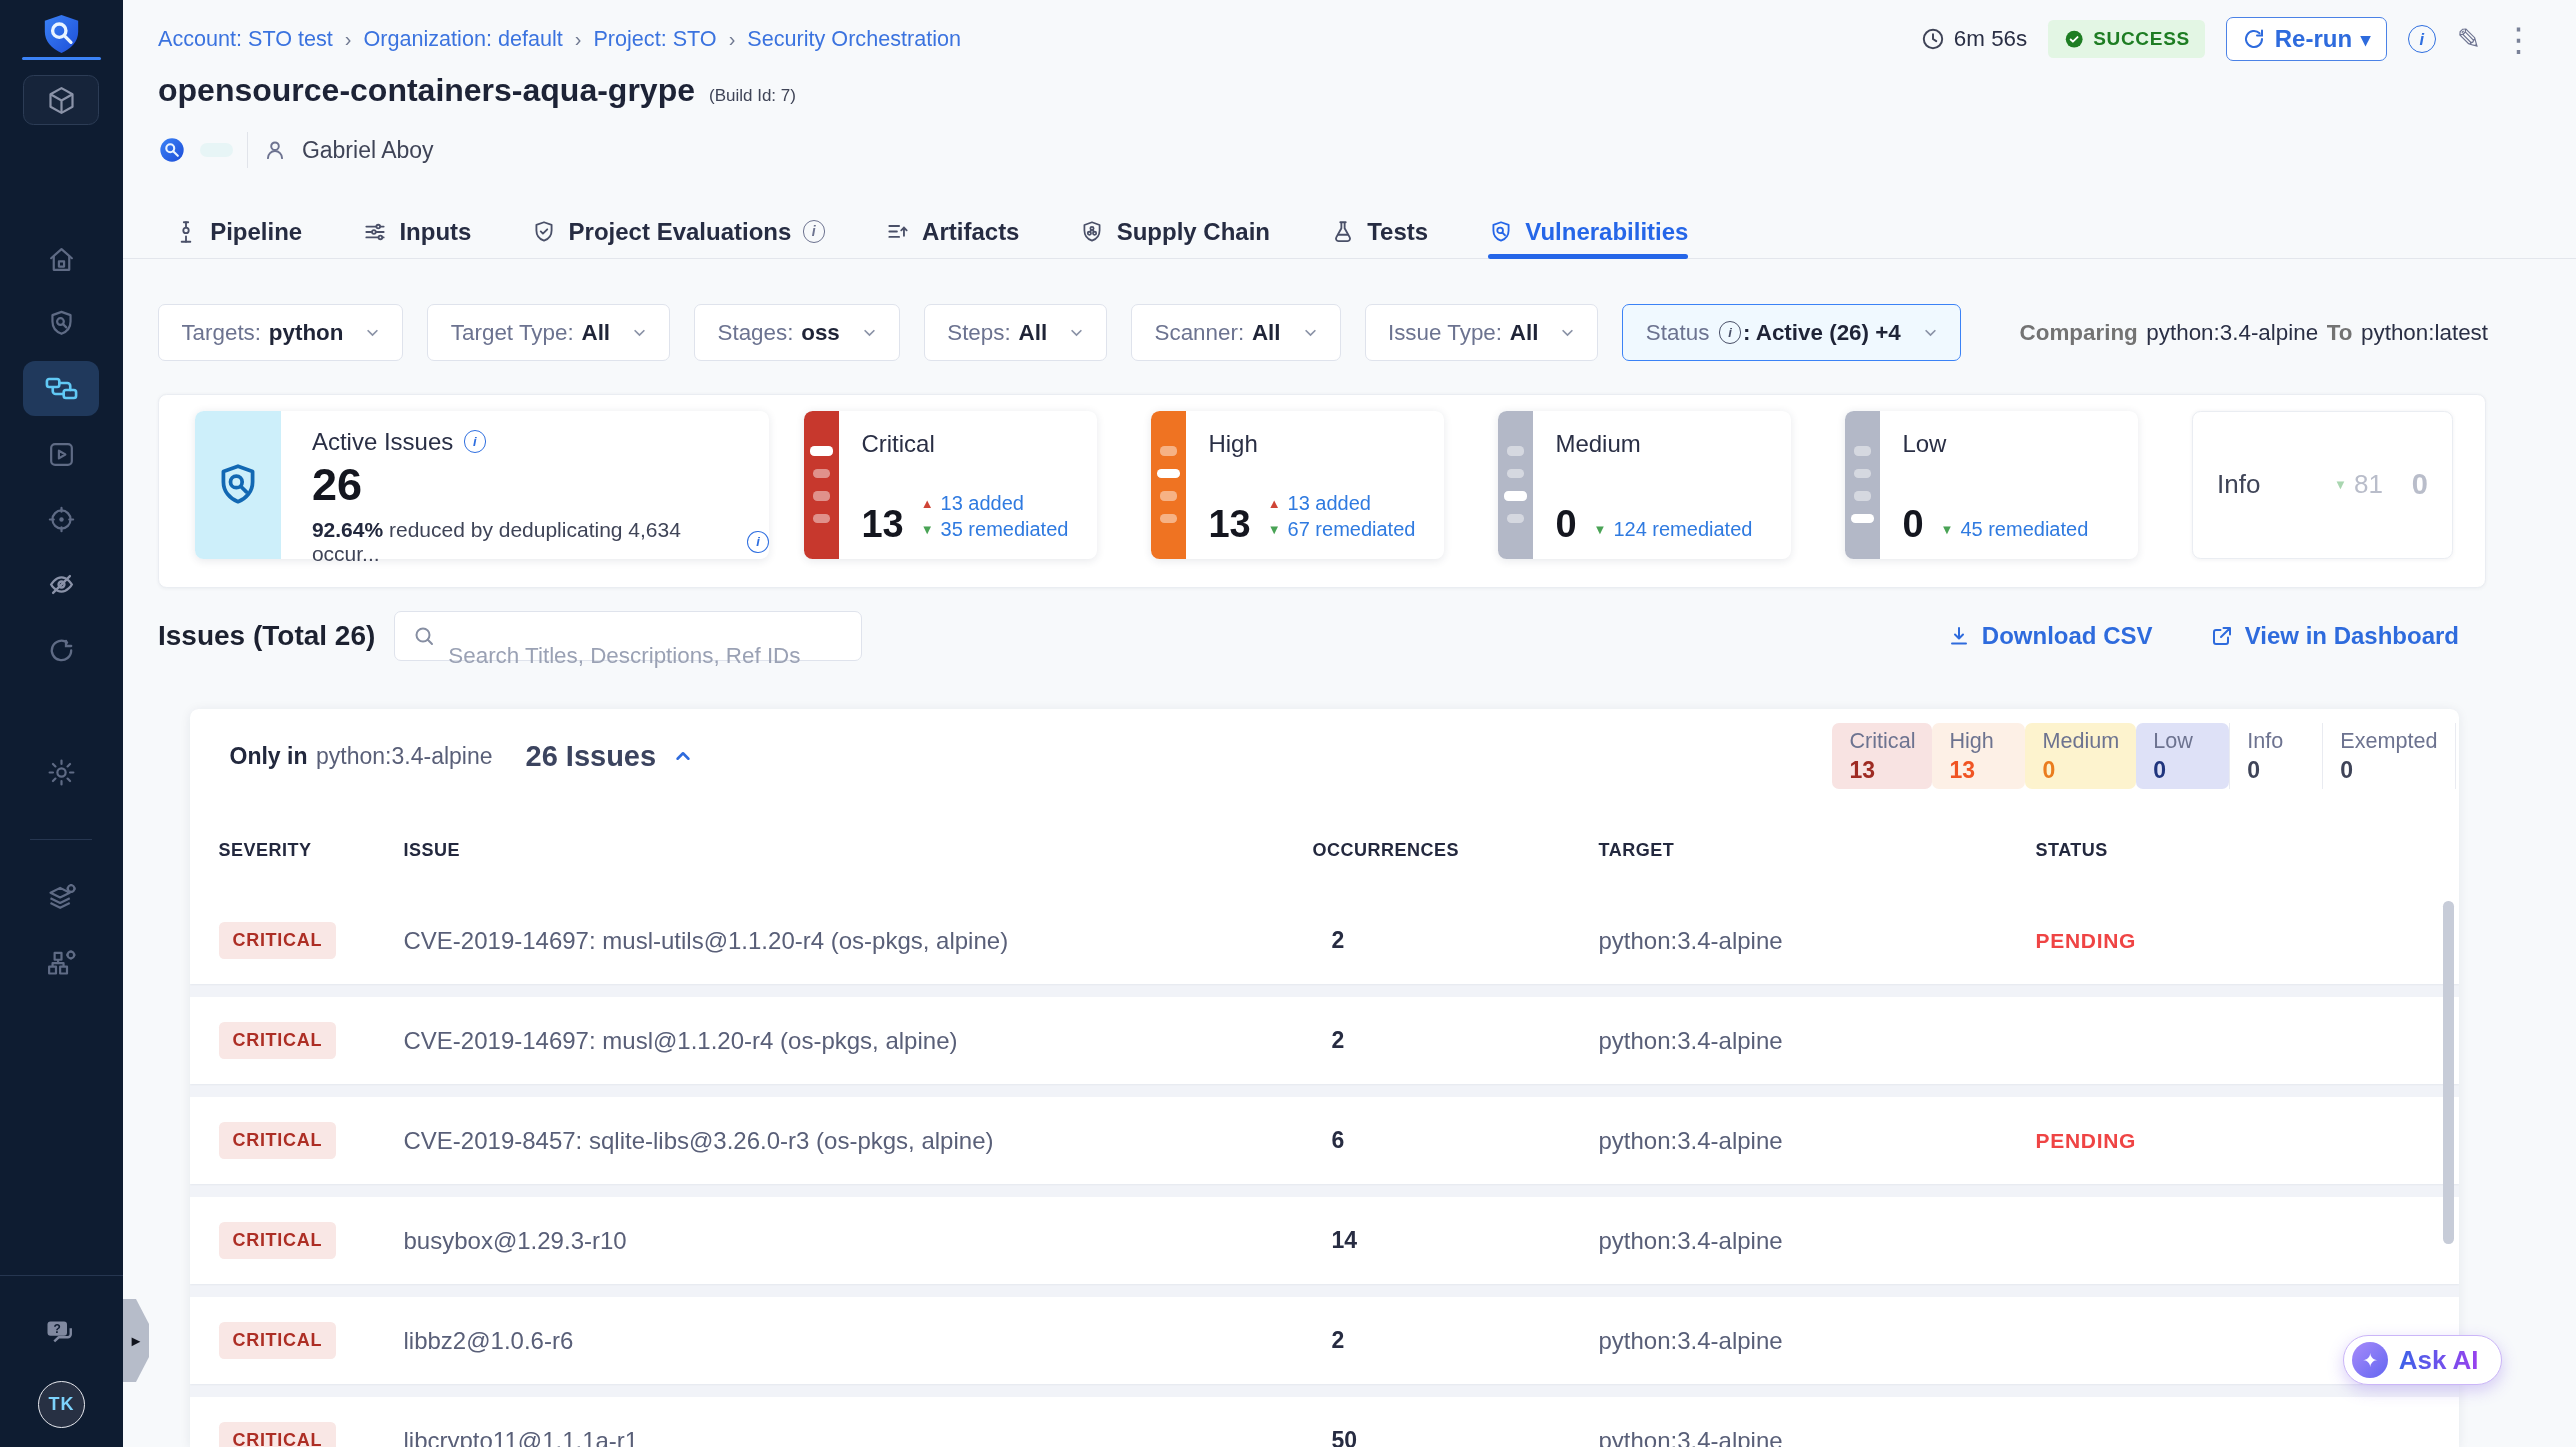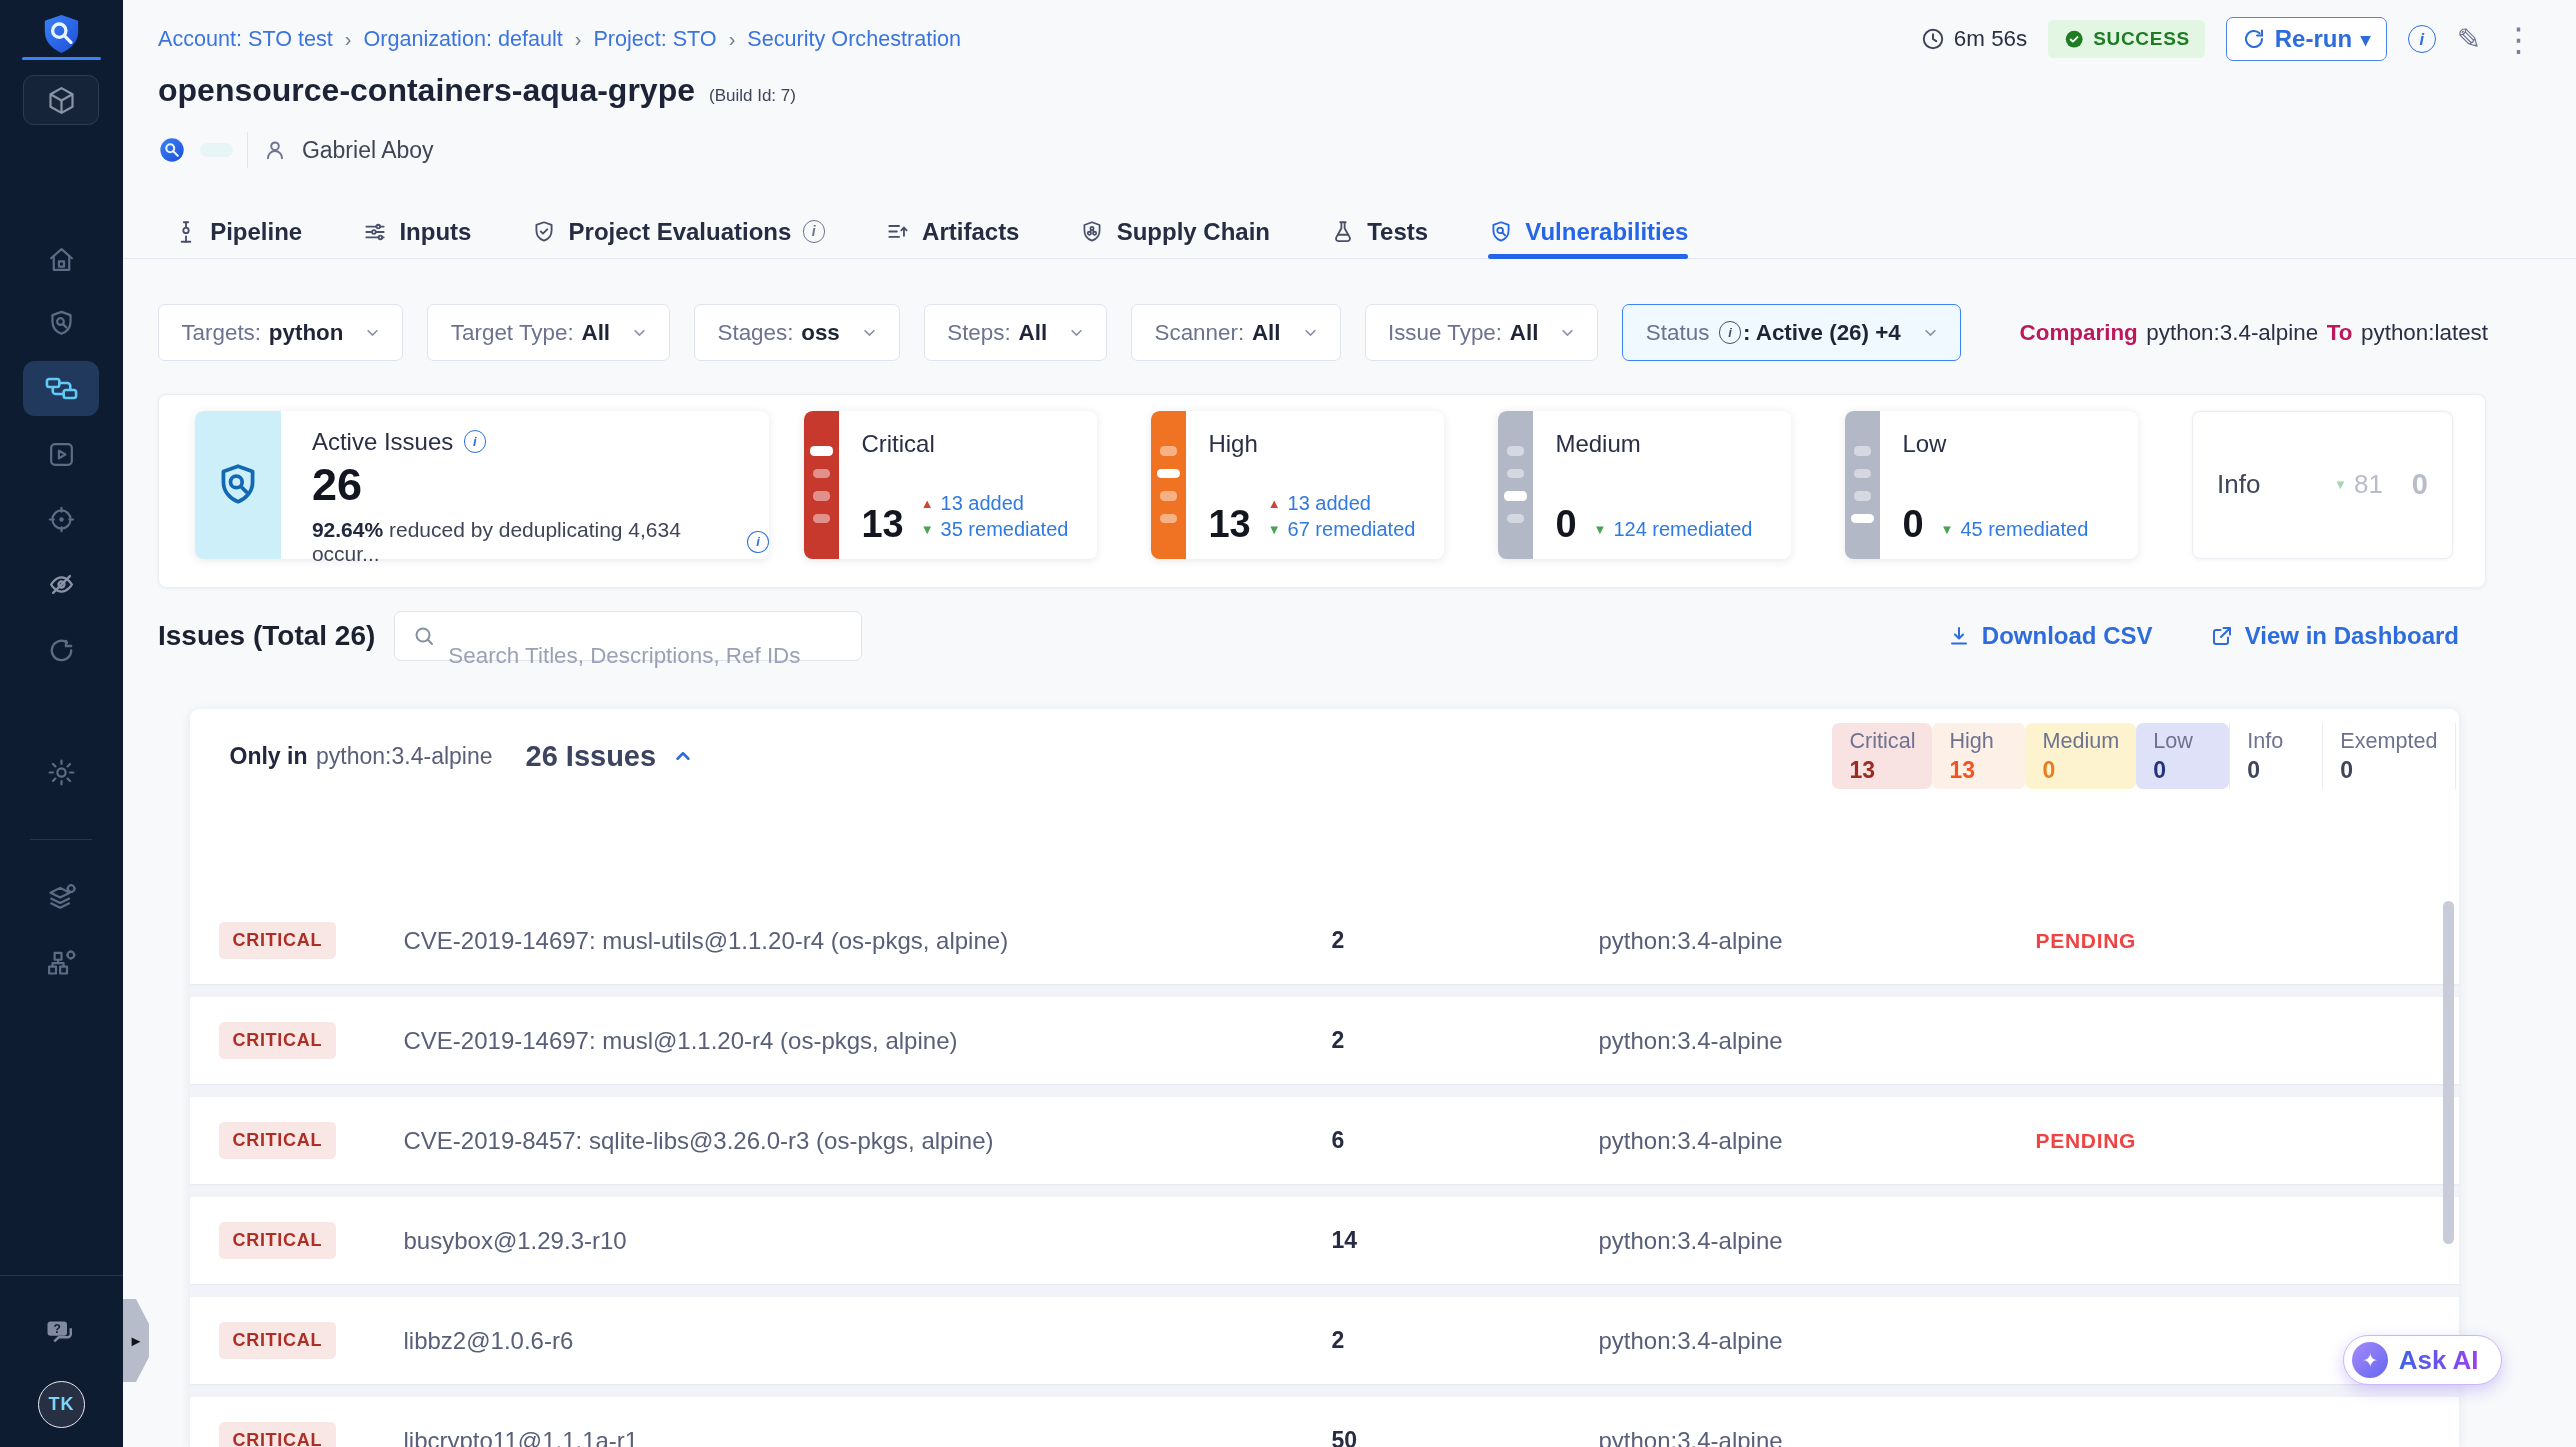--- a/index.html
+++ b/index.html
@@ -51,21 +51,21 @@
 
   
   .filters-row { position:absolute; left:35px; right:88px; top:304px; display:flex; align-items:center; gap:24px; }
   .pill { display:flex; align-items:center; height:57px; background:#fff; border:0.9px solid #dfe3ec; border-radius:7px; padding:0 19px 0 22.4px; font-size:22.4px; cursor:pointer; }
   .pill-label { color:#6c7390; margin-right:7.8px; }
   .pill-value { color:#1f2437; font-weight:bold; }
   .pill .chev { margin-left:19px; color:#8a92a6; display:flex; }
   .pill.status { border:1.7px solid #3b82f6; background:#f0f9ff; }
   .pill.status .info-i { width:22.4px; height:22.4px; border-color:#4a5068; color:#4a5068; font-size:13px; margin:0 1.7px; }
   .comparing { margin-left:auto; font-size:22.4px; color:#2a2f45; display:flex; gap:8.6px; align-items:center; }
-  .comparing .b { font-weight:bold; color:#be185d;text-align:right; }
+  .comparing .b { font-weight:bold; color:#737373;text-align:right; }
 
   
   .cards-panel { position:absolute; left:35px; top:394px; width:2328px; height:194px; background:#fff; border:0.9px solid #eaedf2; border-radius:8.6px; box-shadow:0 0.9px 3.5px rgba(25,35,60,.05); }
   .card { position:absolute; top:15.5px; height:148px; background:#fff; border-radius:8.6px; box-shadow:0 1.7px 8.6px rgba(30,40,70,.10); display:flex; }
   .card-active { left:36px; width:574px; }
   .ai-iconbox { width:89px; border-radius:8.6px 0 0 8.6px; background:#cdeffa; display:flex; align-items:center; justify-content:center; }
   .ai-content { padding:17px 0 0 31px; }
   .ai-title { display:flex; align-items:center; gap:10.4px; font-size:24px; color:#2a2f45; }
   .ai-count { font-size:45px; font-weight:bold; color:#14161f; margin-top:3.5px; }
   .ai-dedup { display:flex; align-items:center; gap:8.6px; margin-top:7px; font-size:21px; color:#3f4457; }
@@ -645,20 +645,27 @@
             <span class="cl">Info</span>
             <span class="cv">0</span>
           </div>
           <div class="chip chip-5">
             <span class="cl">Exempted</span>
             <span class="cv">0</span>
           </div>
         </div>
       </div>
 
+      <div class="issue-grid tbl-head">
+        <span>SEVERITY</span>
+        <span>ISSUE</span>
+        <span>OCCURRENCES</span>
+        <span>TARGET</span>
+        <span>STATUS</span>
+      </div>
 
       <div class="rows-wrap">
         <div class="issue-grid row">
           <span><span class="sev-badge">CRITICAL</span></span>
           <span class="cell-issue">CVE-2019-14697: musl-utils@1.1.20-r4 (os-pkgs, alpine)</span>
           <span class="cell-occ">2</span>
           <span class="cell-target">python:3.4-alpine</span>
           <span class="cell-status">PENDING</span>
         </div>
         <div class="issue-grid row">

